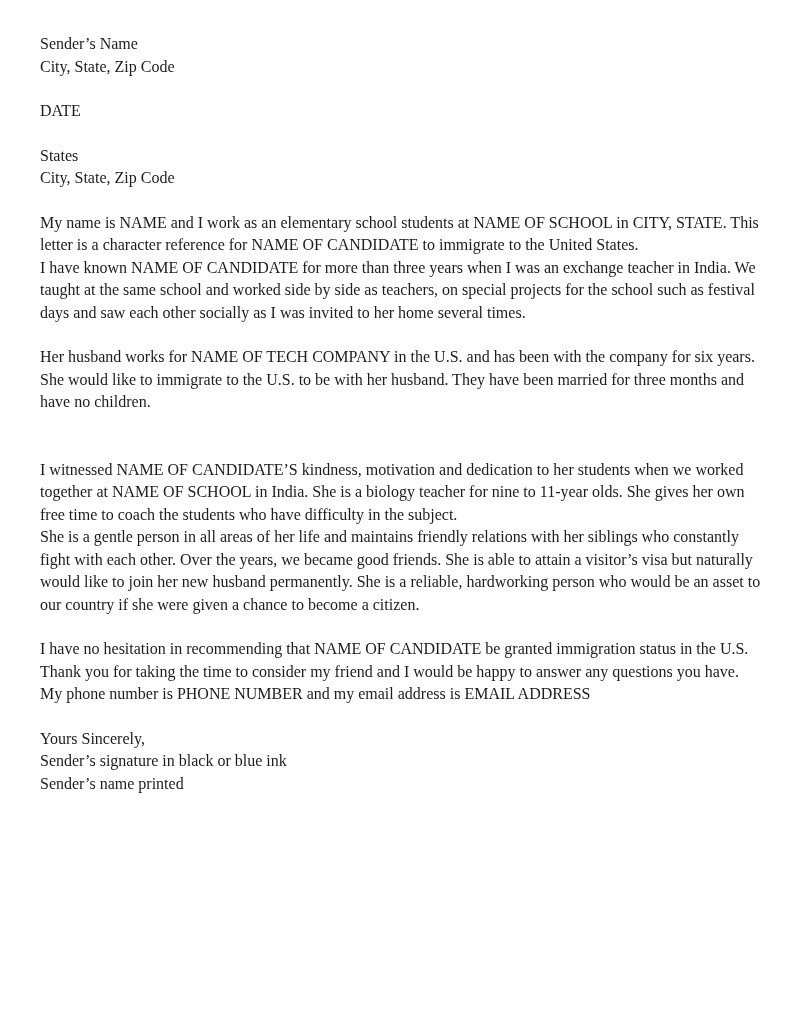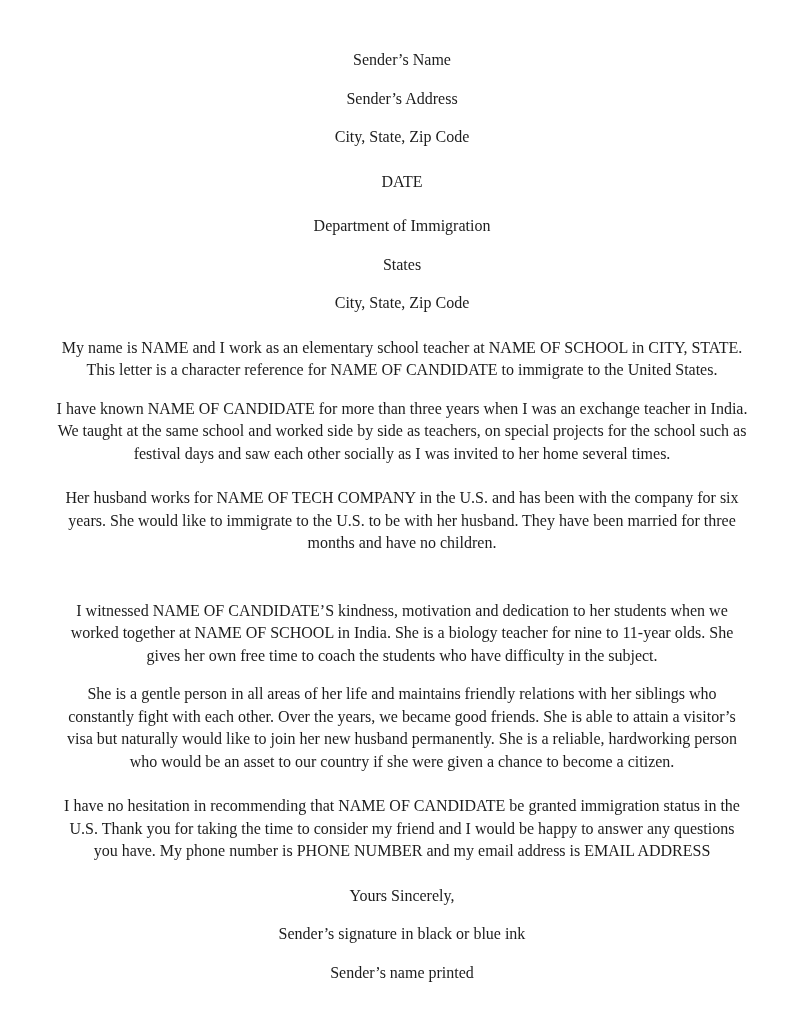--- a/index.html
+++ b/index.html
@@ -21,52 +21,49 @@
     padding: 33px 36px 0 40px;
     font-family: "Liberation Serif", "DejaVu Serif", serif;
     font-size: 16px;
     line-height: 22.5px;
   }
   .block {
     margin: 0 0 22px 0;
     max-width: 724px;
   }
   .block p {
-    margin: 16px;
+    margin: 0;
     padding: 0;
-    text-align: center;
   }
   .gap-xl {
     margin-top: 45px;
   }
 </style>
 </head>
 <body>
 
 <div class="page">
 
   <div class="block">
     <p>Sender’s Name</p>
-    <p>Sender’s Address</p>
     <p>City, State, Zip Code</p>
   </div>
 
   <div class="block">
     <p>DATE</p>
   </div>
 
   <div class="block">
-    <p>Department of Immigration</p>
     <p>States</p>
     <p>City, State, Zip Code</p>
   </div>
 
 
   <div class="block">
-    <p>My name is NAME and I work as an elementary school teacher at NAME OF SCHOOL in CITY, STATE. This letter is a character reference for NAME OF CANDIDATE to immigrate to the United States.</p>
+    <p>My name is NAME and I work as an elementary school students at NAME OF SCHOOL in CITY, STATE. This letter is a character reference for NAME OF CANDIDATE to immigrate to the United States.</p>
     <p>I have known NAME OF CANDIDATE for more than three years when I was an exchange teacher in India. We taught at the same school and worked side by side as teachers, on special projects for the school such as festival days and saw each other socially as I was invited to her home several times.</p>
   </div>
 
   <div class="block">
     <p>Her husband works for NAME OF TECH COMPANY in the U.S. and has been with the company for six years. She would like to immigrate to the U.S. to be with her husband. They have been married for three months and have no children.</p>
   </div>
 
   <div class="block gap-xl">
     <p>I witnessed NAME OF CANDIDATE’S kindness, motivation and dedication to her students when we worked together at NAME OF SCHOOL in India. She is a biology teacher for nine to 11-year olds. She gives her own free time to coach the students who have difficulty in the subject.</p>
     <p>She is a gentle person in all areas of her life and maintains friendly relations with her siblings who constantly fight with each other. Over the years, we became good friends. She is able to attain a visitor’s visa but naturally would like to join her new husband permanently. She is a reliable, hardworking person who would be an asset to our country if she were given a chance to become a citizen.</p>

